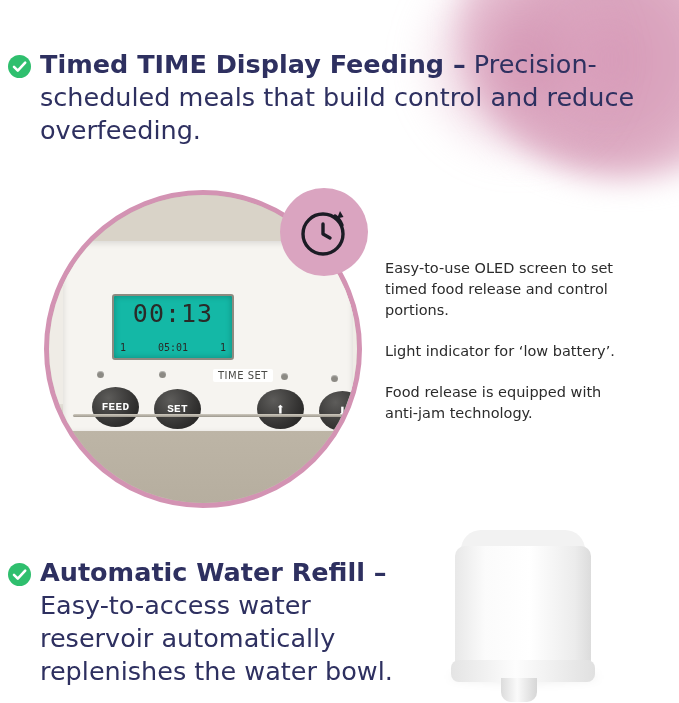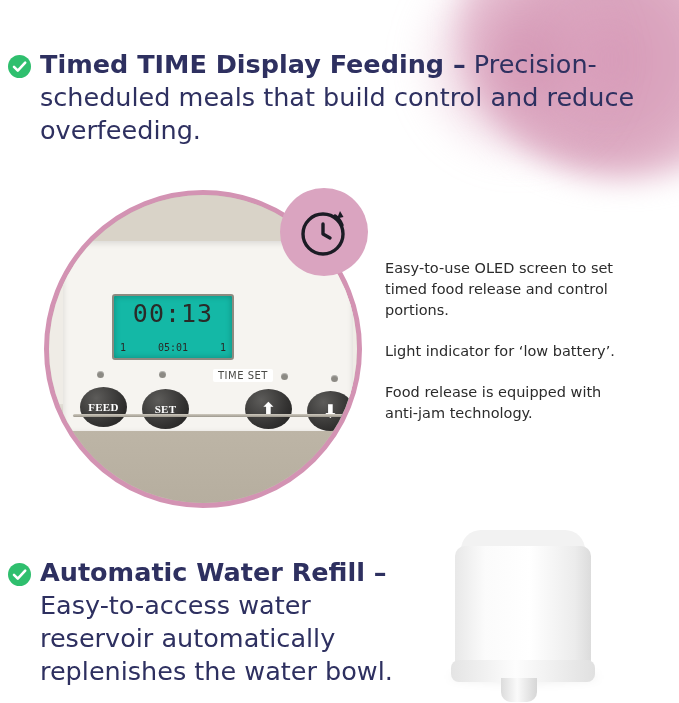--- a/index.html
+++ b/index.html
@@ -167,27 +167,28 @@
     background: #8c8a84;
     box-shadow: inset 0 1px 1px rgba(255,255,255,0.4);
   }
   .btn-round {
     position: absolute;
     width: 47px;
     height: 40px;
     border-radius: 50%;
     background: radial-gradient(circle at 35% 28%, #5d5c5a 0%, #343332 60%, #1d1c1b 100%);
     color: #ffffff;
-    font-family: Liberation Serif, serif;
+    font-family: Liberation Mono, monospace;
     font-size: 11px;
     font-weight: 600;
     display: flex;
     align-items: center;
     justify-content: center;
     letter-spacing: 0.3px;
+    margin-left: 12px;
   }
   .btn-arrow {
     font-size: 17px;
     font-weight: 700;
   }
   .panel-seam {
     position: absolute;
     left: 10px;
     right: 10px;
     bottom: 14px;

